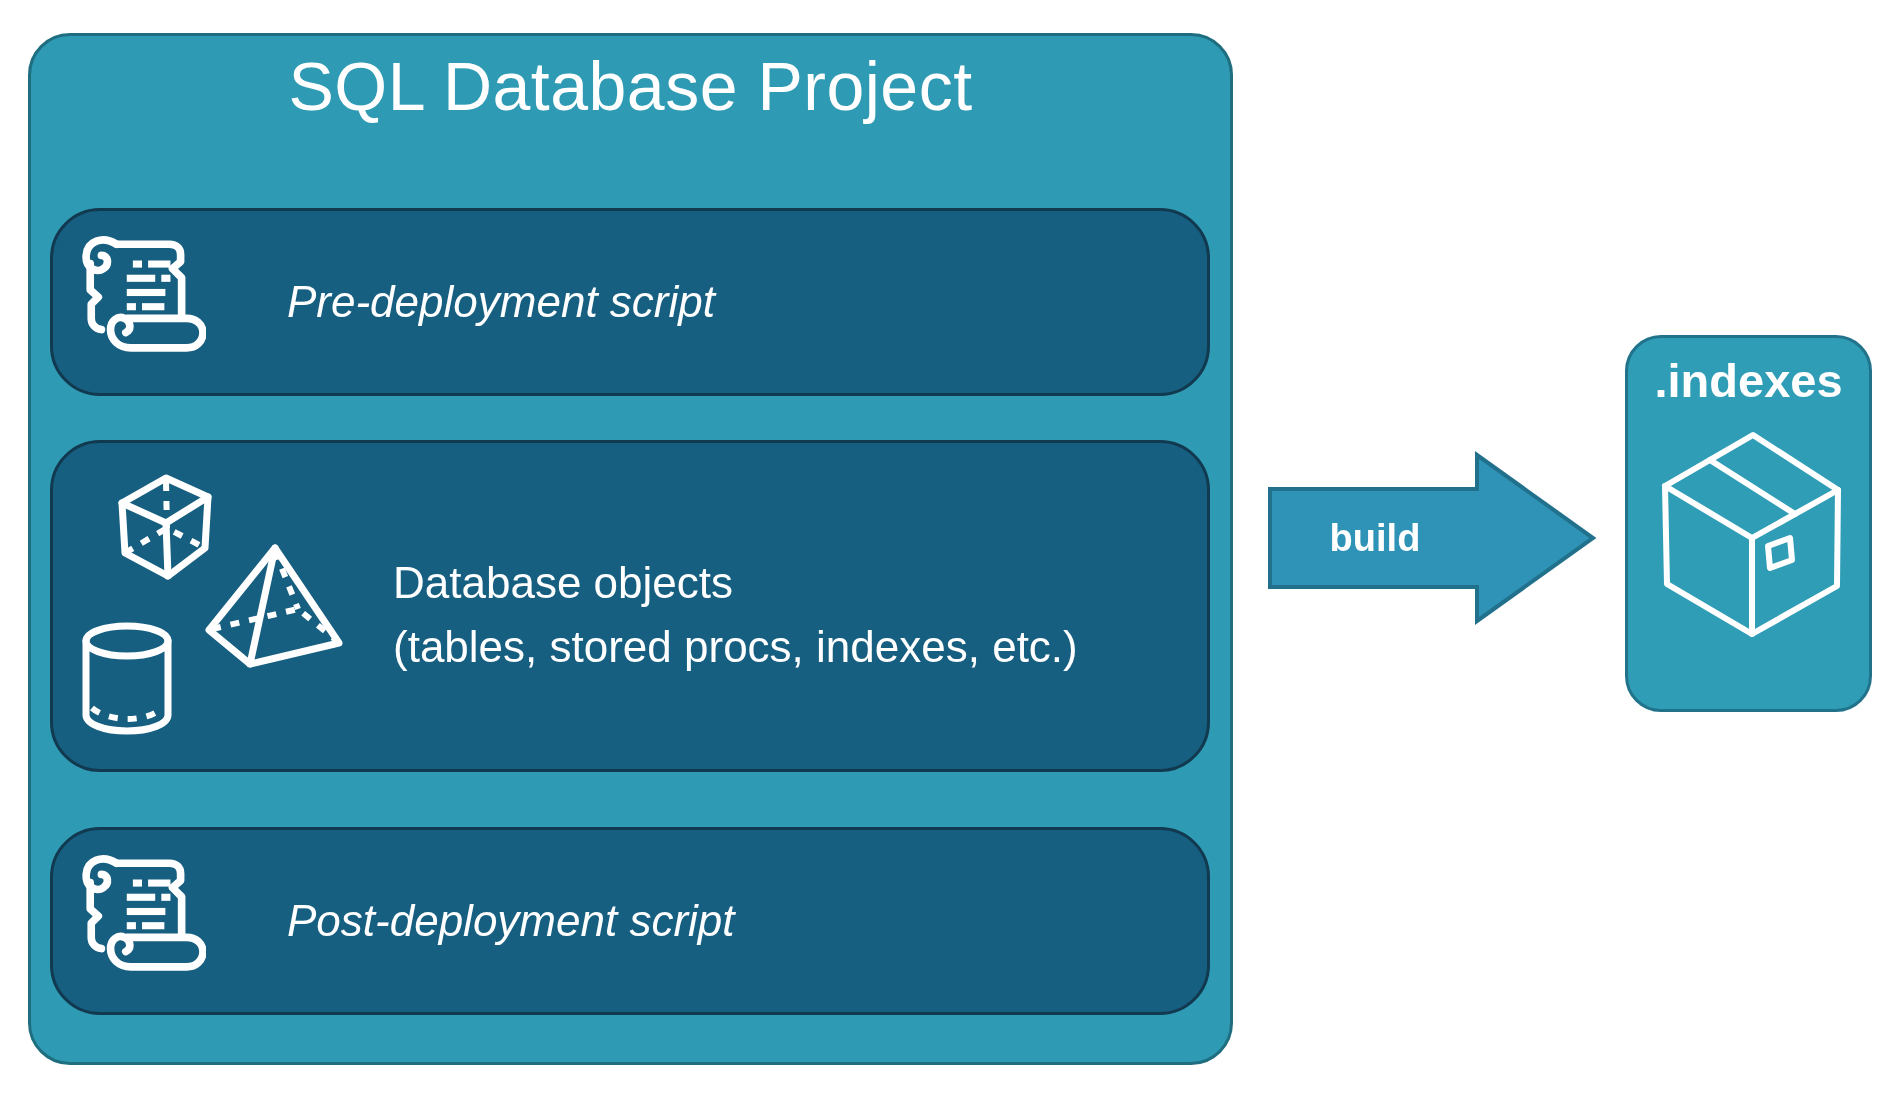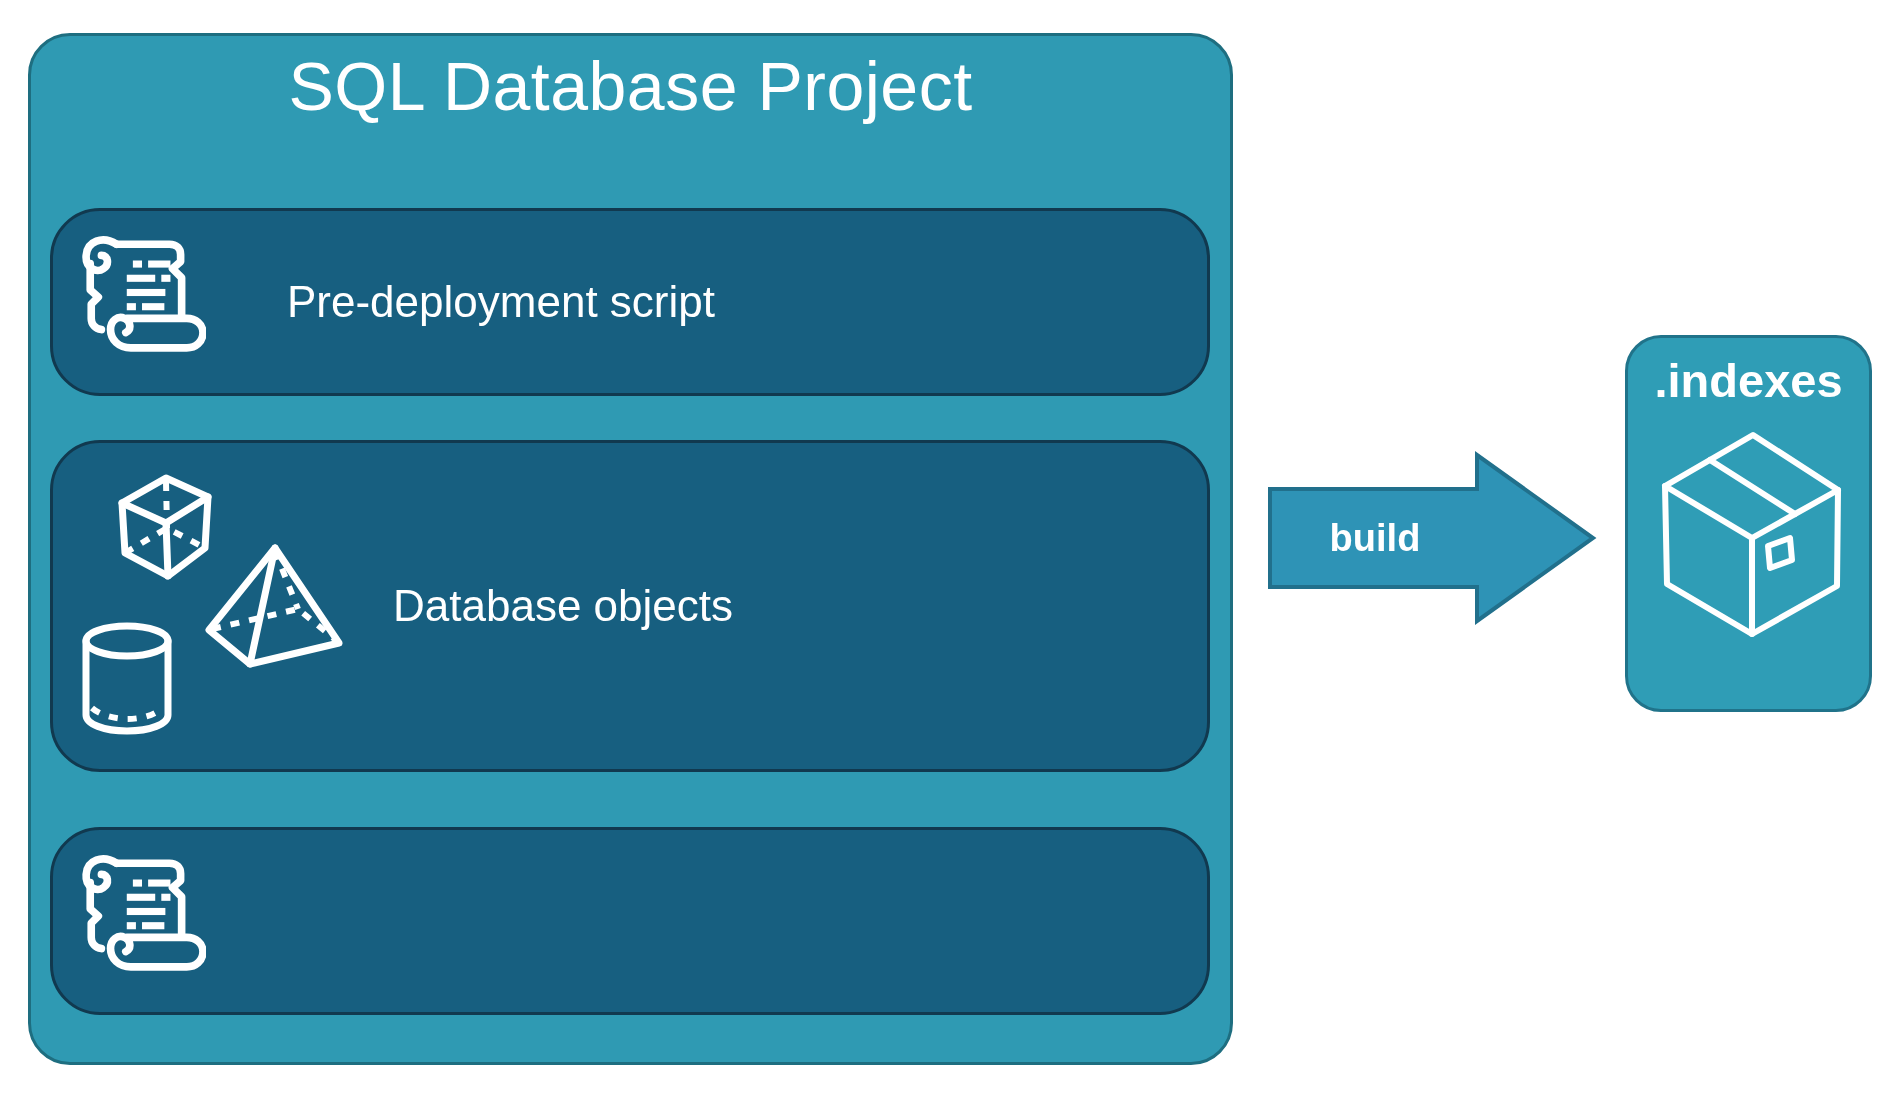--- a/index.html
+++ b/index.html
@@ -36,25 +36,26 @@
   }
   #item-box-pre {top:208px;height:188px;}
   #item-box-objects {top:440px;height:332px;}
   #item-box-post {top:827px;height:188px;}
 
   .item-label{
     display:flex;align-items:center;
     color:var(--text,#ffffff);
     font-size:44px;font-weight:400;
     white-space:nowrap;
+    font-style:italic;
   }
   #label-pre {left:287px;top:208px;height:188px;}
   #label-post{left:287px;top:827px;height:188px;}
   #label-objects{
-    left:393px;top:440px;height:332px;
+    left:393px;top:449px;height:332px;
     display:flex;flex-direction:column;justify-content:center;
     color:var(--text,#ffffff);
     font-size:44px;line-height:64px;font-weight:400;
     white-space:nowrap;
   }
 
   
   .icon-svg{display:block;width:100%;height:100%;}
   #scroll-icon-pre {left:76px;top:231px;width:130px;height:124px;}
   #scroll-icon-post{left:76px;top:850px;width:130px;height:124px;}
@@ -172,21 +173,23 @@
         <rect x="50" y="57" width="38" height="7"></rect>
         <rect x="50" y="71" width="9" height="7"></rect>
           <rect x="65" y="71" width="22" height="7"></rect>
       </g>
     </svg>
   </div>
 
   <div id="label-pre" class="abs item-label">Pre-deployment script</div>
   <div id="label-objects" class="abs">
     <div>Database objects</div>
-  </div>
+    <div>(tables, stored procs, indexes, etc.)</div>
+  </div>
+  <div id="label-post" class="abs item-label">Post-deployment script</div>
 
   <div id="build-arrow" class="abs">
     <svg class="icon-svg" viewBox="0 0 330 176">
       <polygon points="2,38 209,38 209,4 325,87 209,170 209,136 2,136" fill="var(--arrow-fill,#2e93b6)" stroke="var(--arrow-border,#21708c)" stroke-width="4" stroke-linejoin="miter"></polygon>
     </svg>
   </div>
   <div id="build-label" class="abs">build</div>
 
   <div id="dacpac-box" class="abs"></div>
   <div id="dacpac-label" class="abs">.indexes</div>

